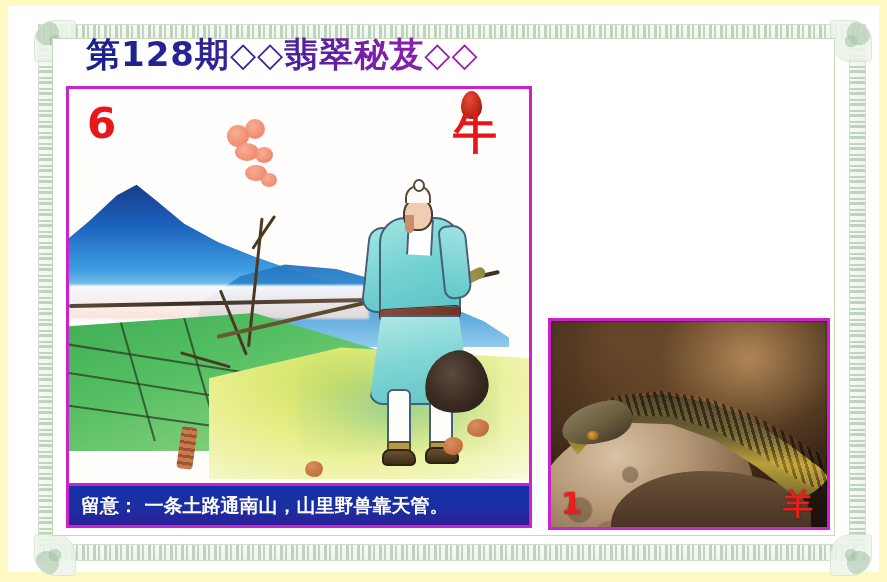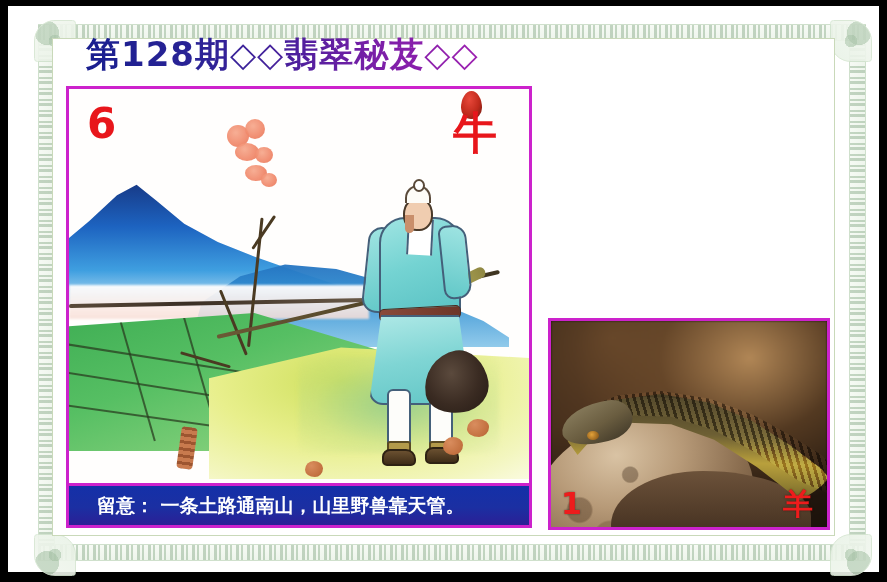--- a/index.html
+++ b/index.html
@@ -1,21 +1,21 @@
 <!DOCTYPE html>
 <html><head>
 <meta charset="utf-8">
 <style>
   html,body{margin:0;padding:0;}
   body{
     width:887px;height:582px;overflow:hidden;
     background:#ffffff;
     font-family:"DejaVu Sans","Liberation Sans",sans-serif;
   }
-  #stage{position:relative;width:887px;height:582px;background:#000000;}
+  #stage{position:relative;width:887px;height:582px;background:#fef9c3;}
 
   
   .frame-outer{
     position:absolute;left:8px;top:6px;width:871px;height:566px;
     box-sizing:border-box;
     background:#ffffff;
   }
   .frame-band{
     position:absolute;box-sizing:border-box;
     background:
@@ -193,21 +193,21 @@
     background:radial-gradient(ellipse at 40% 30%,#e8483a 0%,#c02a1c 55%,#6a1a12 100%);
     border-radius:50% 50% 48% 48%/60% 60% 40% 40%;
   }
 
   
   .caption-bar{
     position:absolute;left:66px;top:486px;width:466px;height:42px;
     box-sizing:border-box;border:3px solid #cc22cc;border-top:none;
     background:linear-gradient(180deg,#1430a8 0%,#1b2fa2 55%,#2b1f96 100%);
     color:#ffffff;font-size:19px;font-weight:bold;
-    display:flex;align-items:center;padding-left:28px;white-space:nowrap;
+    display:flex;align-items:center;padding-left:12px;white-space:nowrap;
   }
 
   
   .hint{
     position:absolute;left:556px;top:124px;width:290px;
     color:#e020c0;font-size:19px;font-weight:bold;line-height:34px;
   }
   .hint .l2{display:block;padding-left:72px;}
 
   

